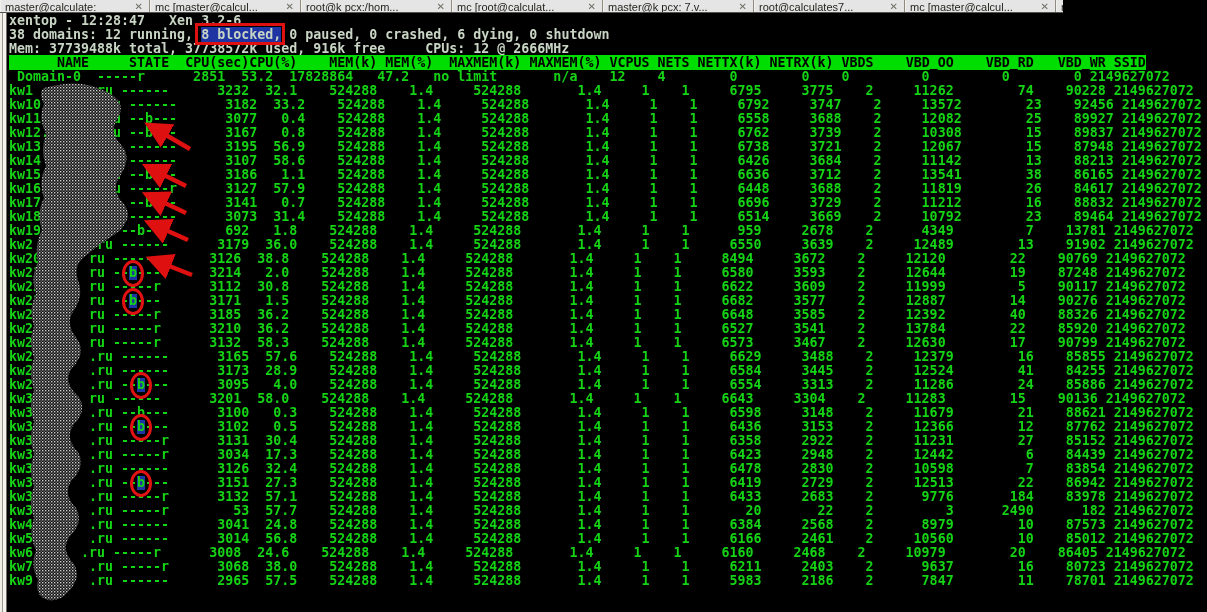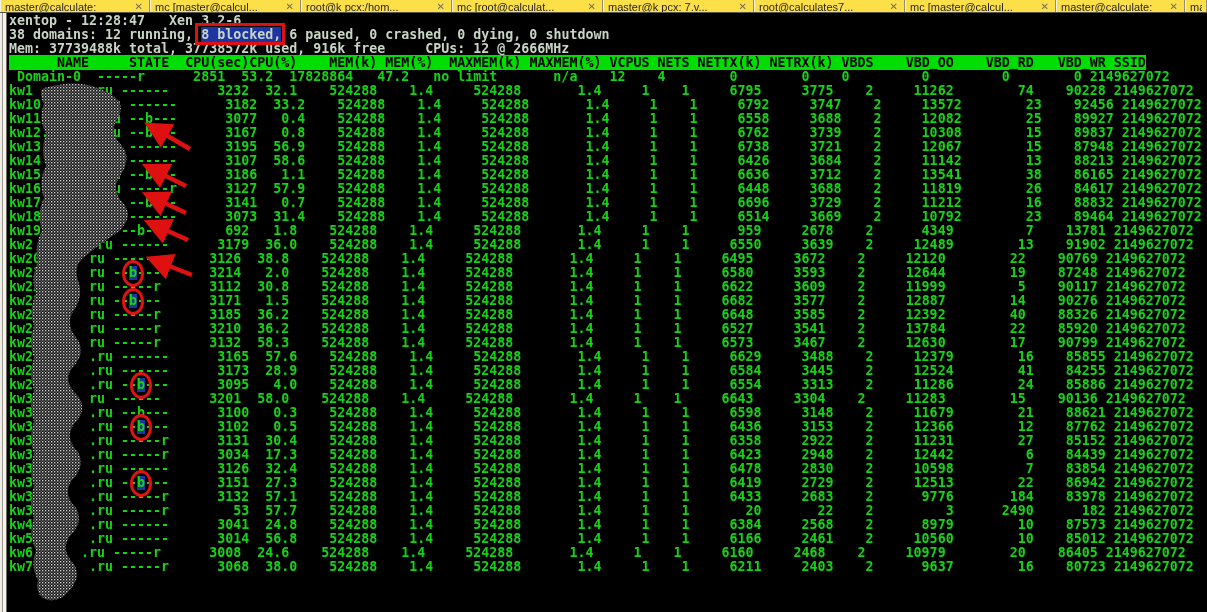--- a/index.html
+++ b/index.html
@@ -1,19 +1,19 @@
 <!DOCTYPE html>
 <html><head>
 <meta charset="utf-8">
 <style>
   html,body{margin:0;padding:0;background:#222;}
   .screen{position:relative;width:1207px;height:612px;background:#000;overflow:hidden;
           font-family:"DejaVu Sans Mono",monospace;}
   
-  .tabbar{position:absolute;left:0;top:0;width:1207px;height:12px;background:#fde047;
+  .tabbar{position:absolute;left:0;top:0;width:1063px;height:12px;background:#e5e5e5;
           display:flex;overflow:hidden;border-bottom:1px solid #55534d;}
   .tab{flex:0 0 auto;height:17px;margin-top:-5px;display:flex;align-items:center;
        border-left:1px solid #f2f0ea;border-right:1px solid #8f8b81;
        padding:0 4px;box-sizing:border-box;}
   .tab-label{font-family:"Liberation Sans",sans-serif;font-size:11px;color:#26241f;
              white-space:nowrap;overflow:hidden;flex:1 1 auto;padding-top:6px;}
   .tab-close{font-family:"Liberation Sans",sans-serif;font-size:10px;color:#6f6c64;
              flex:0 0 auto;padding:6px 2px 0 4px;}
   
   .scrollbar{position:absolute;left:0;top:13px;width:7px;height:599px;
@@ -76,38 +76,38 @@
       </div>
       <div class="tab" style="width: 22px;">
         <span class="tab-label">mas</span>
       </div>
     </div>
 
   <div class="scrollbar"></div>
 
   <div class="term">
     <div class="tline pale">xentop - 12:28:47   Xen 3.2-6</div>
-    <div class="tline pale"><span>38 domains: 12 running, </span><span class="redbox"><span class="hl">8 blocked,</span></span><span> 6 paused, 0 crashed, 0 dying, 0 shutdown</span></div>
+    <div class="tline pale"><span>38 domains: 12 running, </span><span class="redbox"><span class="hl">8 blocked,</span></span><span> 0 paused, 0 crashed, 6 dying, 0 shutdown</span></div>
     <div class="tline pale">Mem: 37739488k total, 37738572k used, 916k free     CPUs: 12 @ 2666MHz</div>
     <div class="tline colhead" id="colhead"><span class="bar">      <b>NAME</b>     STATE  CPU(sec)CPU(%)    MEM(k) MEM(%)  MAXMEM(k) MAXMEM(%) VCPUS NETS NETTX(k) NETRX(k) VBDS    VBD_OO    VBD_RD   VBD_WR SSID</span></div>
     <div id="rows">
         <div class="tline"> Domain-0  -----r      2851  53.2  17828864   47.2   no limit       n/a    12    4        0        0    0         0         0        0 2149627072</div>
         <div class="tline">kw1       .ru ------      3232  32.1    524288    1.4     524288       1.4     1    1     6795     3775    2     11262        74    90228 2149627072</div>
         <div class="tline">kw10.      .ru ------      3182  33.2    524288    1.4     524288       1.4     1    1     6792     3747    2     13572        23    92456 2149627072</div>
         <div class="tline">kw11.      .ru --b---      3077   0.4    524288    1.4     524288       1.4     1    1     6558     3688    2     12082        25    89927 2149627072</div>
         <div class="tline">kw12.      .ru --b---      3167   0.8    524288    1.4     524288       1.4     1    1     6762     3739    2     10308        15    89837 2149627072</div>
         <div class="tline">kw13      n.ru ------      3195  56.9    524288    1.4     524288       1.4     1    1     6738     3721    2     12067        15    87948 2149627072</div>
         <div class="tline">kw14      b.ru ------      3107  58.6    524288    1.4     524288       1.4     1    1     6426     3684    2     11142        13    88213 2149627072</div>
         <div class="tline">kw15      b.ru --b---      3186   1.1    524288    1.4     524288       1.4     1    1     6636     3712    2     13541        38    86165 2149627072</div>
         <div class="tline">kw16      b.ru -----r      3127  57.9    524288    1.4     524288       1.4     1    1     6448     3688    2     11819        26    84617 2149627072</div>
         <div class="tline">kw17      b.ru --b---      3141   0.7    524288    1.4     524288       1.4     1    1     6696     3729    2     11212        16    88832 2149627072</div>
         <div class="tline">kw18       .ru ------      3073  31.4    524288    1.4     524288       1.4     1    1     6514     3669    2     10792        23    89464 2149627072</div>
         <div class="tline">kw19      .ru --b---       692   1.8    524288    1.4     524288       1.4     1    1      959     2678    2      4349         7    13781 2149627072</div>
         <div class="tline">kw2       .ru ------      3179  36.0    524288    1.4     524288       1.4     1    1     6550     3639    2     12489        13    91902 2149627072</div>
-        <div class="tline">kw20      ru ------      3126  38.8    524288    1.4     524288       1.4     1    1     6495     3672    2     12120        22    90769 2149627072</div>
+        <div class="tline">kw20      ru ------      3126  38.8    524288    1.4     524288       1.4     1    1     8494     3672    2     12120        22    90769 2149627072</div>
         <div class="tline">kw21      ru --<span class="bsel">b<span class="ring"></span></span>---      3214   2.0    524288    1.4     524288       1.4     1    1     6580     3593    2     12644        19    87248 2149627072</div>
         <div class="tline">kw22      ru -----r      3112  30.8    524288    1.4     524288       1.4     1    1     6622     3609    2     11999         5    90117 2149627072</div>
         <div class="tline">kw23      ru --<span class="bsel">b<span class="ring"></span></span>---      3171   1.5    524288    1.4     524288       1.4     1    1     6682     3577    2     12887        14    90276 2149627072</div>
         <div class="tline">kw24      ru -----r      3185  36.2    524288    1.4     524288       1.4     1    1     6648     3585    2     12392        40    88326 2149627072</div>
         <div class="tline">kw25      ru -----r      3210  36.2    524288    1.4     524288       1.4     1    1     6527     3541    2     13784        22    85920 2149627072</div>
         <div class="tline">kw26      ru -----r      3132  58.3    524288    1.4     524288       1.4     1    1     6573     3467    2     12630        17    90799 2149627072</div>
         <div class="tline">kw27      .ru ------      3165  57.6    524288    1.4     524288       1.4     1    1     6629     3488    2     12379        16    85855 2149627072</div>
         <div class="tline">kw28      .ru ------      3173  28.9    524288    1.4     524288       1.4     1    1     6584     3445    2     12524        41    84255 2149627072</div>
         <div class="tline">kw29      .ru --<span class="bsel">b<span class="ring"></span></span>---      3095   4.0    524288    1.4     524288       1.4     1    1     6554     3313    2     11286        24    85886 2149627072</div>
         <div class="tline">kw3.      ru ------      3201  58.0    524288    1.4     524288       1.4     1    1     6643     3304    2     11283        15    90136 2149627072</div>
@@ -116,20 +116,21 @@
         <div class="tline">kw32      .ru -----r      3131  30.4    524288    1.4     524288       1.4     1    1     6358     2922    2     11231        27    85152 2149627072</div>
         <div class="tline">kw33      .ru -----r      3034  17.3    524288    1.4     524288       1.4     1    1     6423     2948    2     12442         6    84439 2149627072</div>
         <div class="tline">kw34      .ru ------      3126  32.4    524288    1.4     524288       1.4     1    1     6478     2830    2     10598         7    83854 2149627072</div>
         <div class="tline">kw35      .ru --<span class="bsel">b<span class="ring"></span></span>---      3151  27.3    524288    1.4     524288       1.4     1    1     6419     2729    2     12513        22    86942 2149627072</div>
         <div class="tline">kw37      .ru -----r      3132  57.1    524288    1.4     524288       1.4     1    1     6433     2683    2      9776       184    83978 2149627072</div>
         <div class="tline">kw38      .ru -----r        53  57.7    524288    1.4     524288       1.4     1    1       20       22    2         3      2490      182 2149627072</div>
         <div class="tline">kw4.      .ru ------      3041  24.8    524288    1.4     524288       1.4     1    1     6384     2568    2      8979        10    87573 2149627072</div>
         <div class="tline">kw5.      .ru ------      3014  56.8    524288    1.4     524288       1.4     1    1     6166     2461    2     10560        10    85012 2149627072</div>
         <div class="tline">kw6      .ru -----r      3008  24.6    524288    1.4     524288       1.4     1    1     6160     2468    2     10979        20    86405 2149627072</div>
         <div class="tline">kw7       .ru -----r      3068  38.0    524288    1.4     524288       1.4     1    1     6211     2403    2      9637        16    80723 2149627072</div>
+        <div class="tline">kw9       .ru ------      2965  57.5    524288    1.4     524288       1.4     1    1     5983     2186    2      7847        11    78701 2149627072</div>
       </div>
   </div>
 
   <svg class="overlay" width="1207" height="612">
     <defs>
       <pattern id="dither" width="3" height="3" patternUnits="userSpaceOnUse">
         <rect width="3" height="3" fill="#141414"></rect>
         <rect width="1.4" height="1.4" fill="#cfcfcf"></rect>
         <rect x="1.6" y="1.6" width="1.2" height="1.2" fill="#8a8a8a"></rect>
       </pattern>

